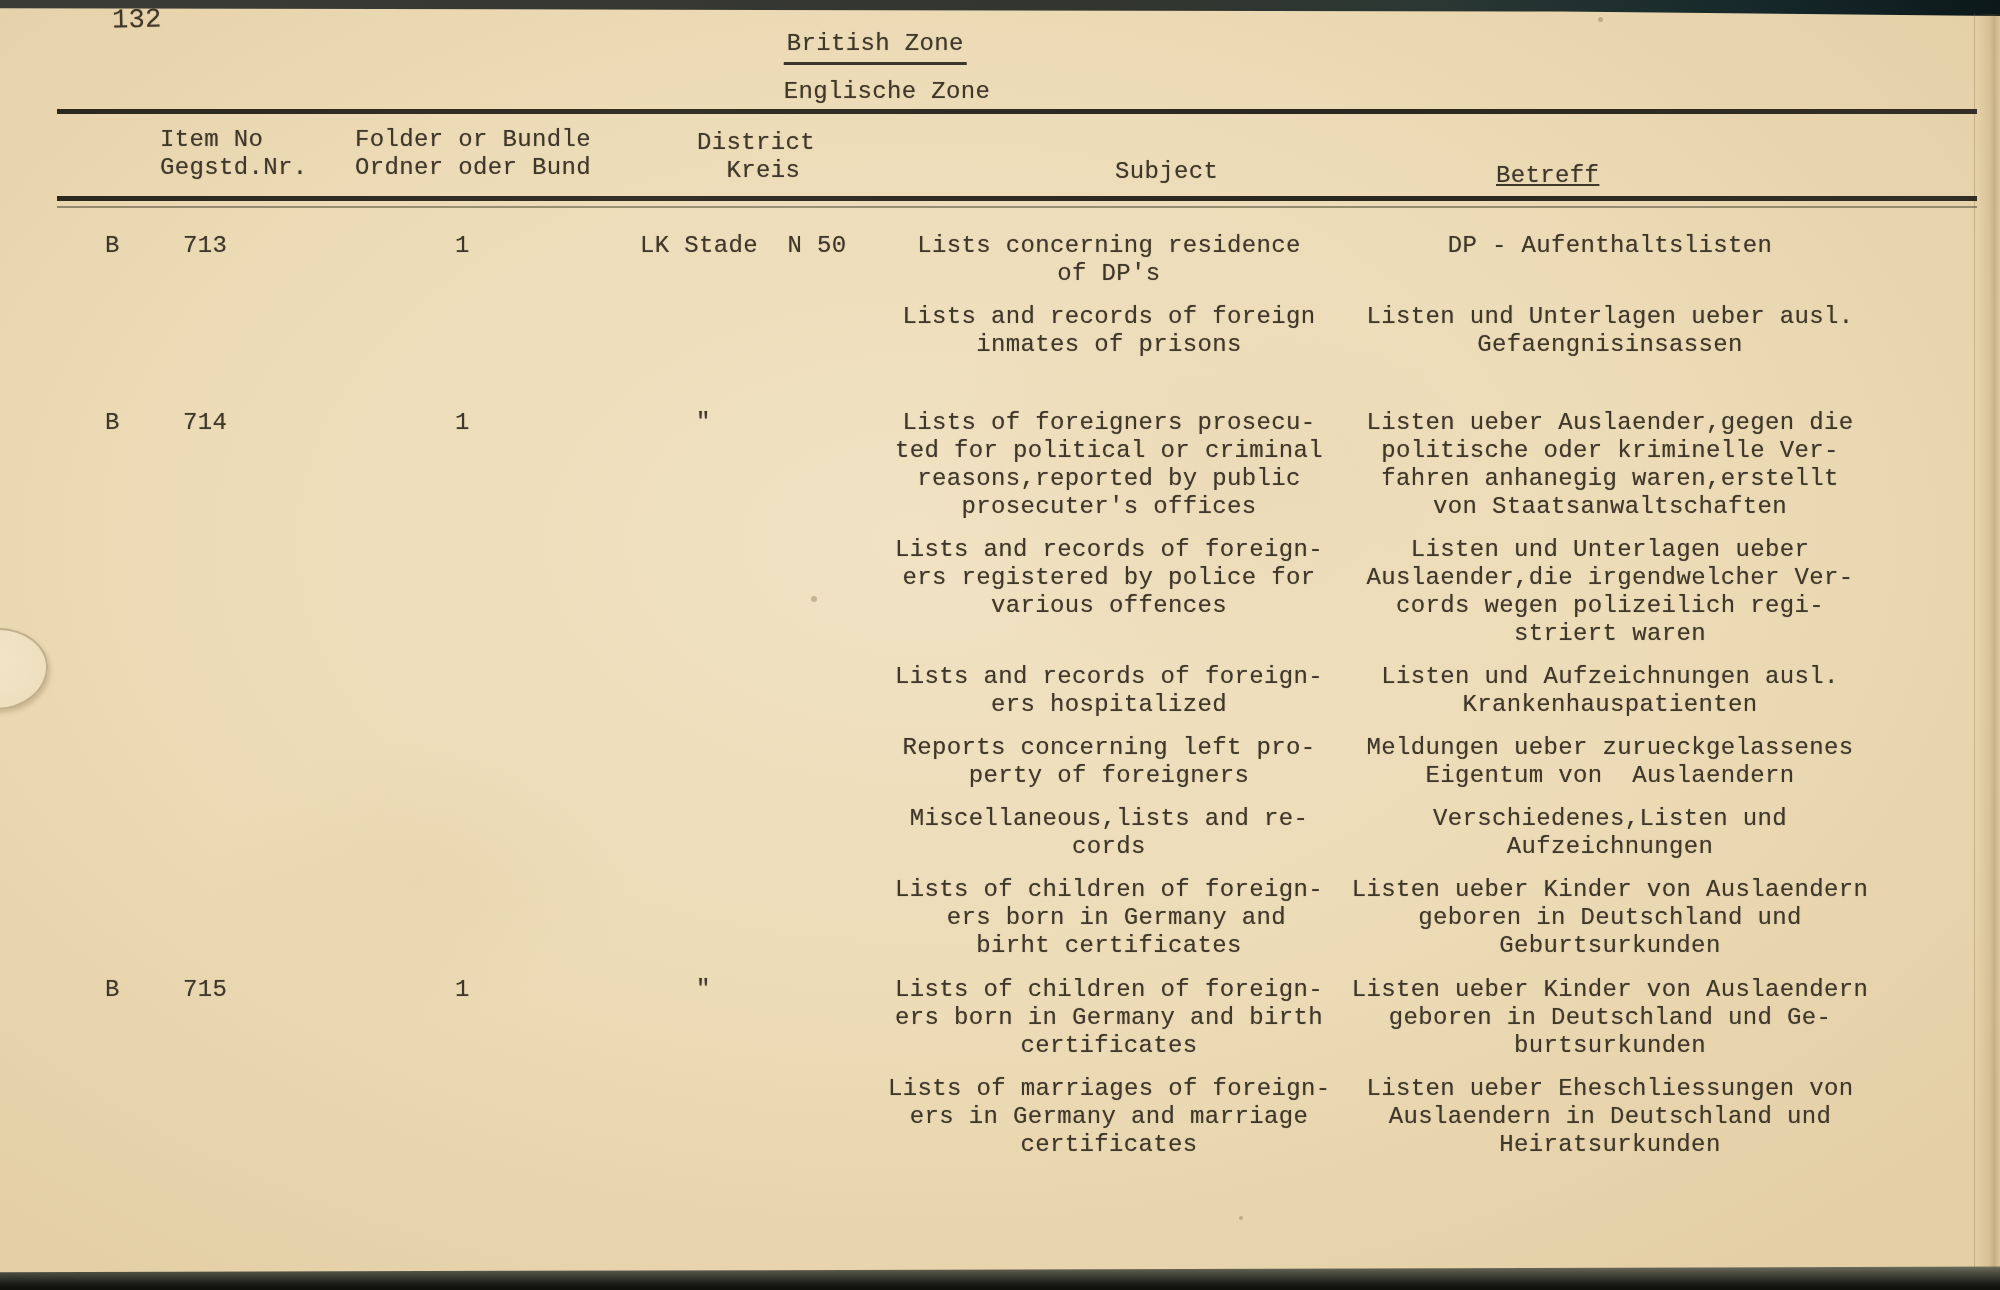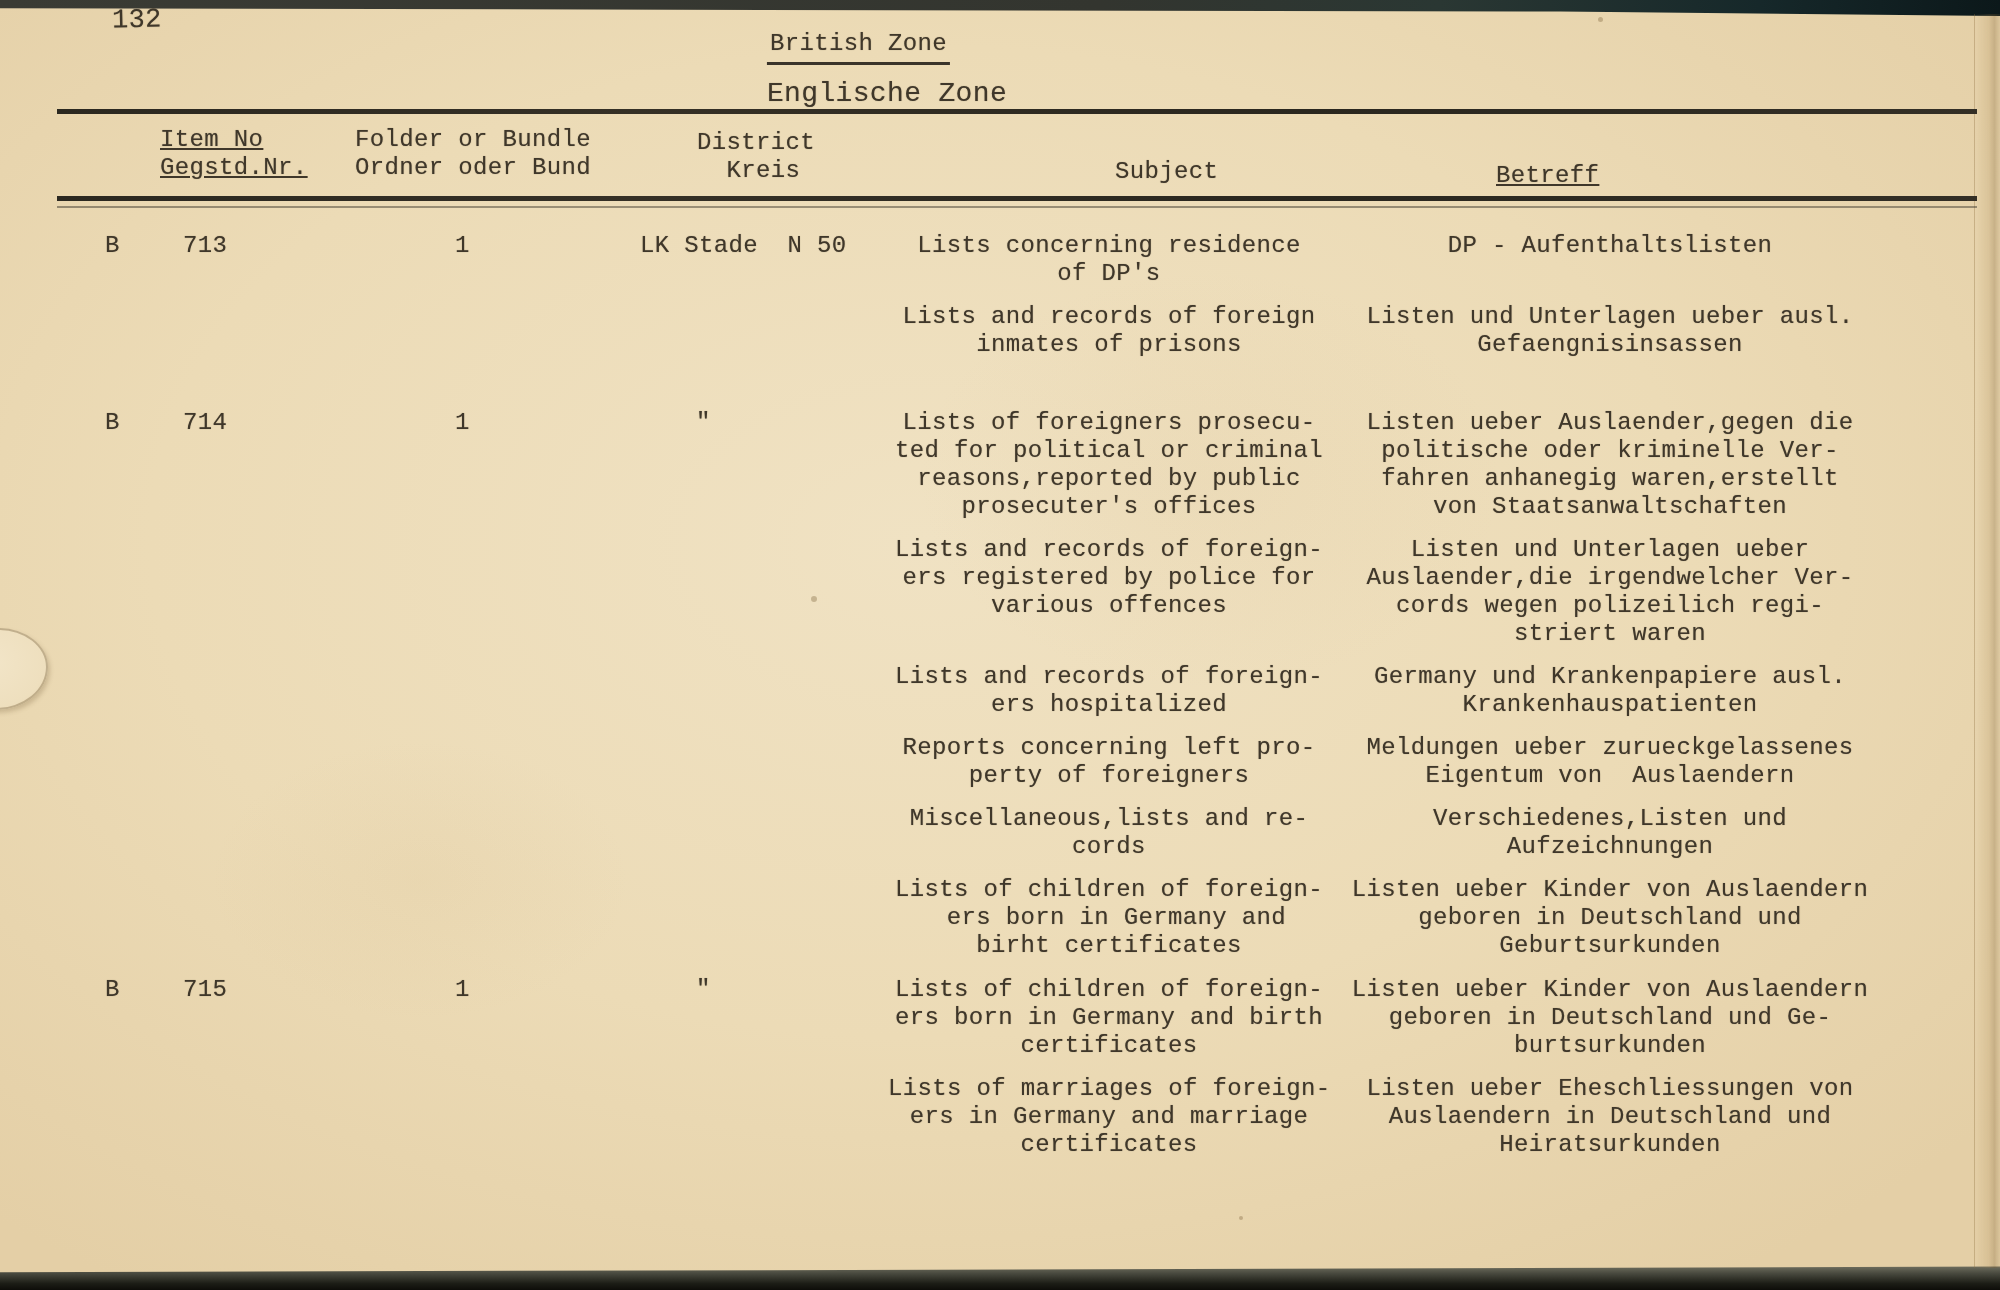--- a/index.html
+++ b/index.html
@@ -43,27 +43,27 @@
     position: absolute; left: -52px; top: 628px; width: 100px; height: 82px;
     background: radial-gradient(ellipse at 40% 40%, #f2e5c8 0%, #eedfbe 70%, #e6d2ac 100%);
     border: 2px solid rgba(125,102,66,0.40);
     border-radius: 48% 52% 55% 45% / 50% 50% 55% 45%;
     box-shadow: 2px 3px 4px rgba(110,88,52,0.25);
   }
   
   .page-number { position: absolute; left: 112px; top: 6px; font-size: 27px; transform: rotate(-1.2deg); }
   .title-block { position: absolute; left: 887px; top: 30px; transform: translateX(-50%); }
   .title-en { display: inline-block; font-size: 24px; letter-spacing: 0.35px; padding: 0 3px 5px 3px; border-bottom: 3px solid #3a342a; text-shadow: 0 0 1px rgba(62,52,36,0.45); }
-  .title-de { margin-top: 13px; font-size: 28px; letter-spacing: 0.35px; text-shadow: 0 0 1px rgba(62,52,36,0.45); }
+  .title-de { margin-top: 13px; font-size: 24px; letter-spacing: 0.35px; text-shadow: 0 0 1px rgba(62,52,36,0.45); }
   .rule { position: absolute; left: 57px; width: 1920px; background: linear-gradient(90deg, #2b2820 0%, #353026 30%, #2a271f 65%, #332f26 100%); }
   .rule-1 { top: 109px; height: 5px; }
   .rule-2 { top: 196px; height: 5px; }
   .rule-2-echo { top: 206px; height: 2px; opacity: 0.45; }
   .col-head { position: absolute; }
-  .head-item    { left: 160px;  top: 126px; text-decoration: underline; }
+  .head-item    { left: 160px;  top: 126px; }
   .head-folder  { left: 355px;  top: 126px; }
   .head-district{ left: 673px;  top: 129px; margin-left: 24px; }
   .head-subject { left: 1115px; top: 158px; }
   .head-betreff { left: 1496px; top: 162px; text-decoration: underline; }
   
   #rows { position: absolute; top: 232px; left: 0; width: 2000px; }
   .row {
     display: grid;
     grid-template-columns: 78px 272px 185px 248px 1fr;
     padding-left: 105px;
@@ -149,21 +149,21 @@
 ers registered by police for
 various offences</div>
             <div class="cell-betreff-text typewritten">Listen und Unterlagen ueber
 Auslaender,die irgendwelcher Ver-
 cords wegen polizeilich regi-
 striert waren</div>
           </div>
           <div class="entry">
             <div class="cell-subject-text typewritten">Lists and records of foreign-
 ers hospitalized</div>
-            <div class="cell-betreff-text typewritten">Germany und Krankenpapiere ausl.
+            <div class="cell-betreff-text typewritten">Listen und Aufzeichnungen ausl.
 Krankenhauspatienten</div>
           </div>
           <div class="entry">
             <div class="cell-subject-text typewritten">Reports concerning left pro-
 perty of foreigners</div>
             <div class="cell-betreff-text typewritten">Meldungen ueber zurueckgelassenes
 Eigentum von  Auslaendern</div>
           </div>
           <div class="entry">
             <div class="cell-subject-text typewritten">Miscellaneous,lists and re-

